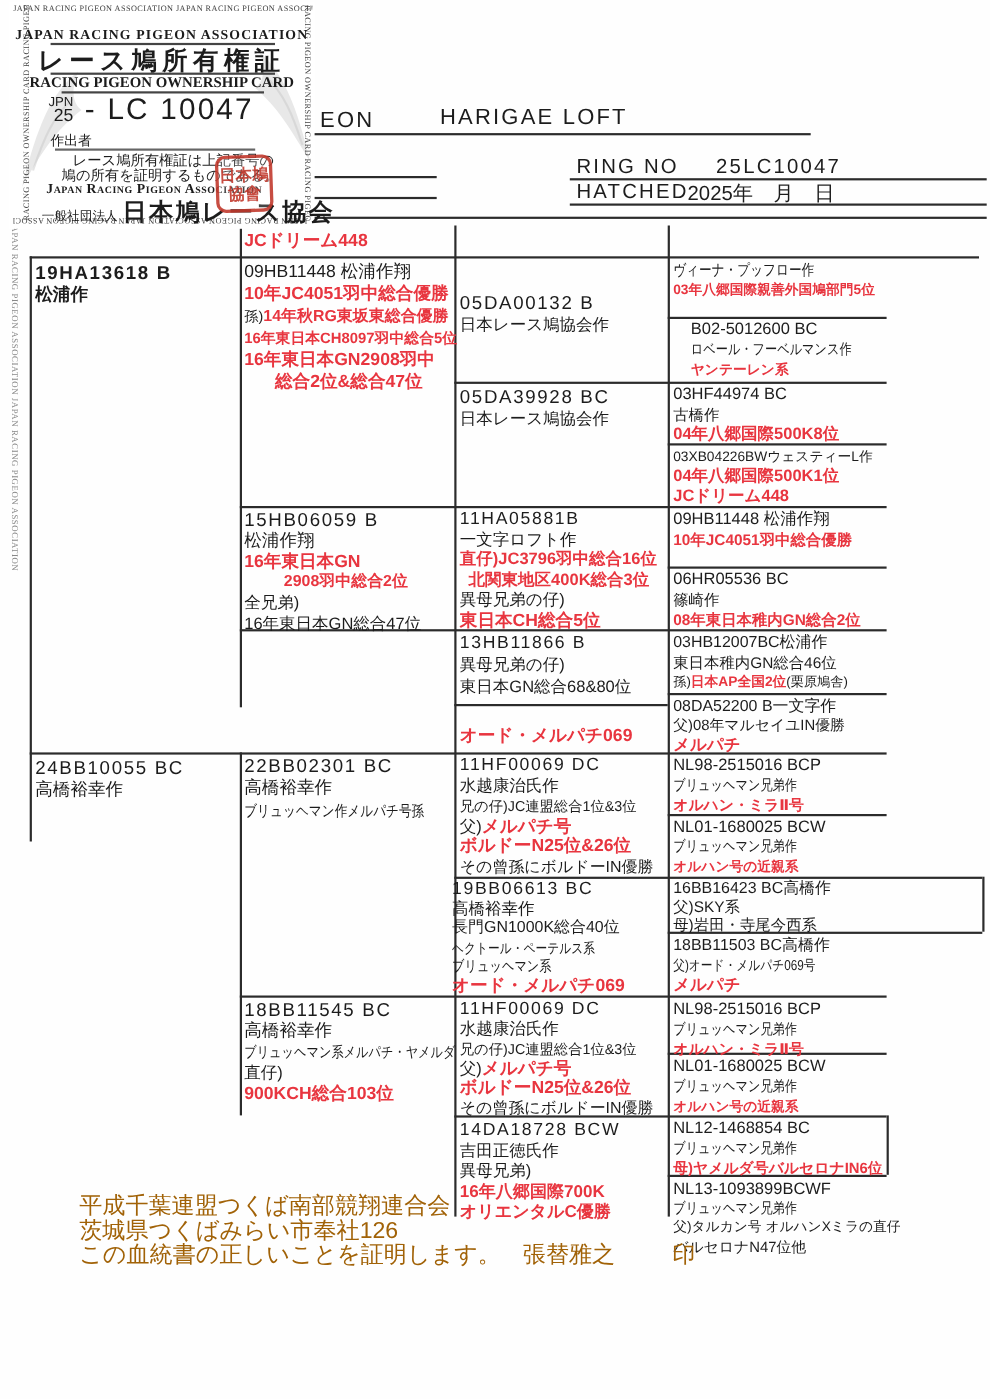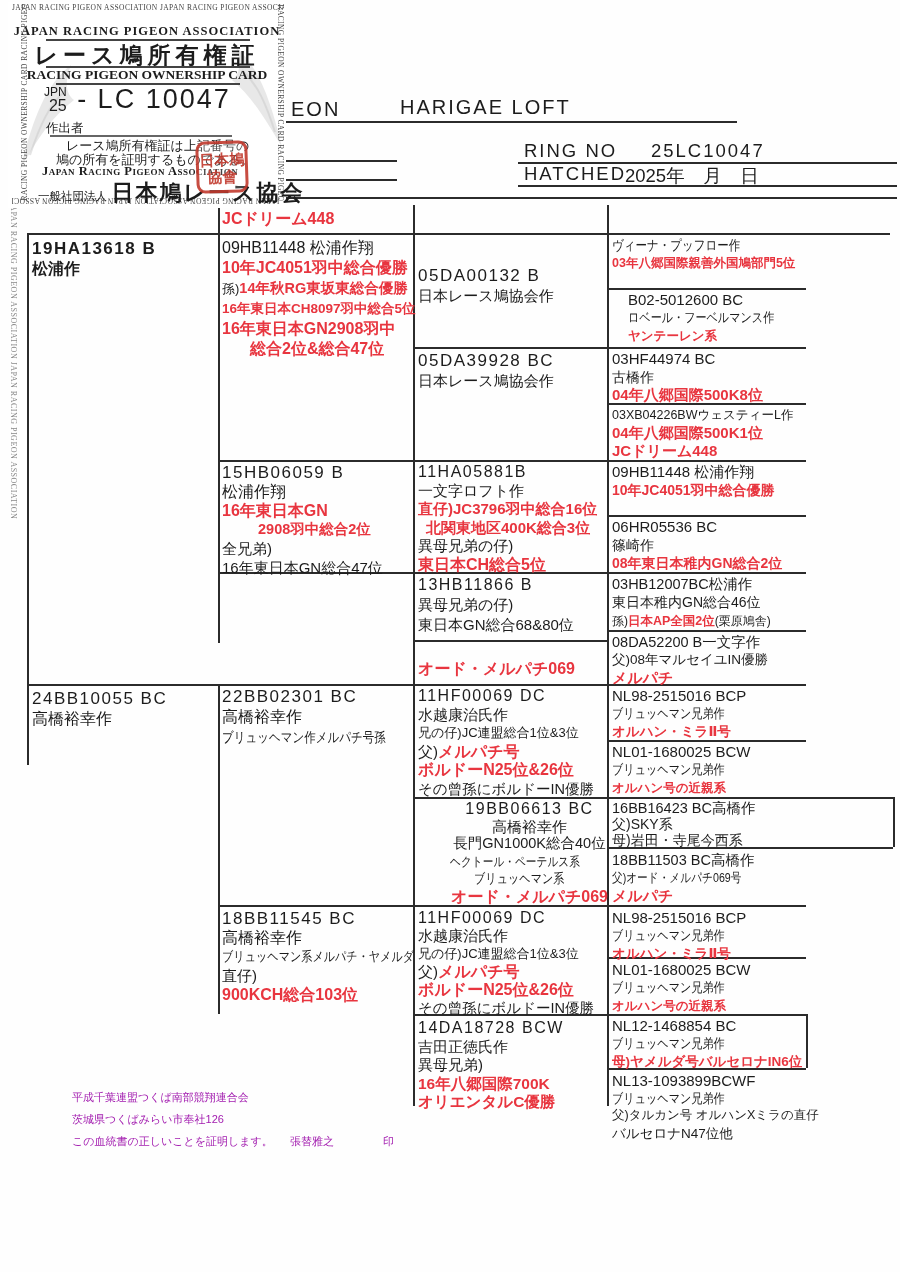--- a/index.html
+++ b/index.html
@@ -24,21 +24,21 @@
 .card{position:absolute;left:8px;top:2px;width:278px;height:206px;background:#fff;z-index:5;}
 .card .edge{position:absolute;font-family:"Liberation Serif","DejaVu Serif",serif;
   font-size:7.5px;letter-spacing:.4px;color:#444;white-space:nowrap;overflow:hidden;}
 .cline{position:absolute;height:1.5px;background:#444;}
 .serif{font-family:"Liberation Serif","DejaVu Serif",serif;}
 .seal{position:absolute;left:188px;top:139px;width:52px;height:52px;border:3px solid var(--seal-red);
   border-radius:9px;color:var(--seal-red);font-family:"Liberation Serif","DejaVu Serif",serif;
   font-weight:700;font-size:15px;line-height:17px;text-align:center;padding-top:8px;box-sizing:border-box;
   transform:rotate(-2deg);opacity:.9;background:rgba(255,255,255,.2);}
 .wing{position:absolute;opacity:.45;}
-.footer{position:absolute;left:72px;top:1086px;font-size:11px;line-height:22px;color:#a21caf;}
+.footer{position:absolute;left:72px;top:1086px;font-size:21px;line-height:22px;color:#a16207;}
 </style>
 </head>
 <body>
 
 <div class="page">
 
   <div class="abs hdrtxt" style="left:291px;top:98px;font-weight:500;">EON</div>
   <div class="abs hdrtxt" style="left:400px;top:96px;">HARIGAE LOFT</div>
   <div class="hl" style="left:270px;top:121px;width:467px;"></div>
   <div class="hl" style="left:272px;top:160px;width:125px;"></div>
@@ -185,21 +185,21 @@
     <div class="ln f15">東日本GN総合68&amp;80位</div>
   </div>
   <div class="cell" style="left:418px;top:687px;width:183px;line-height:18.5px;">
     <div class="ln f16 idsp">11HF00069 DC</div>
     <div class="ln f15">水越康治氏作</div>
     <div class="ln f13">兄の仔)JC連盟総合1位&amp;3位</div>
     <div class="ln"><span class="f15">父)</span><span class="red f16">メルパチ号</span></div>
     <div class="ln red f16">ボルドーN25位&amp;26位</div>
     <div class="ln f145">その曾孫にボルドーIN優勝</div>
   </div>
-  <div class="cell" style="left:438px;top:800px;width:183px;line-height:17.5px;text-align:center;">
+  <div class="cell" style="left:411px;top:800px;width:183px;line-height:17.5px;">
     <div class="ln f16 idsp">19BB06613 BC</div>
     <div class="ln f15">高橋裕幸作</div>
     <div class="ln f145">長門GN1000K総合40位</div>
     <div class="ln f13"><span class="cond">ヘクトール・ペーテルス系</span></div>
     <div class="ln f135"><span class="cond">ブリュッヘマン系</span></div>
     <div class="ln red f16">オード・メルパチ069</div>
   </div>
   <div class="cell" style="left:418px;top:909px;width:183px;line-height:18px;">
     <div class="ln f16 idsp">11HF00069 DC</div>
     <div class="ln f15">水越康治氏作</div>

